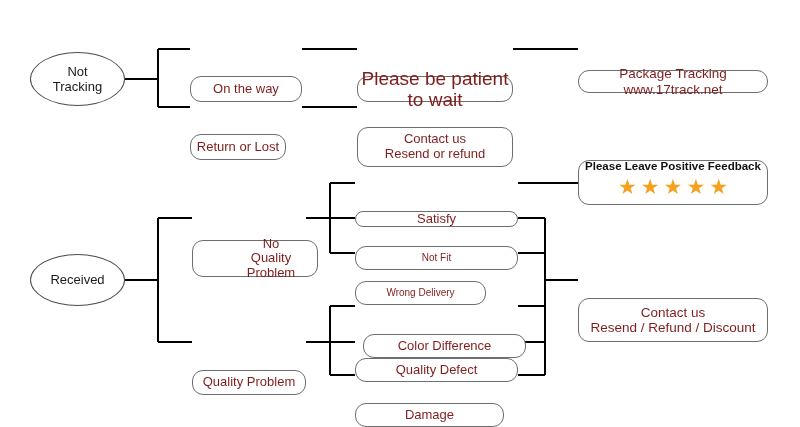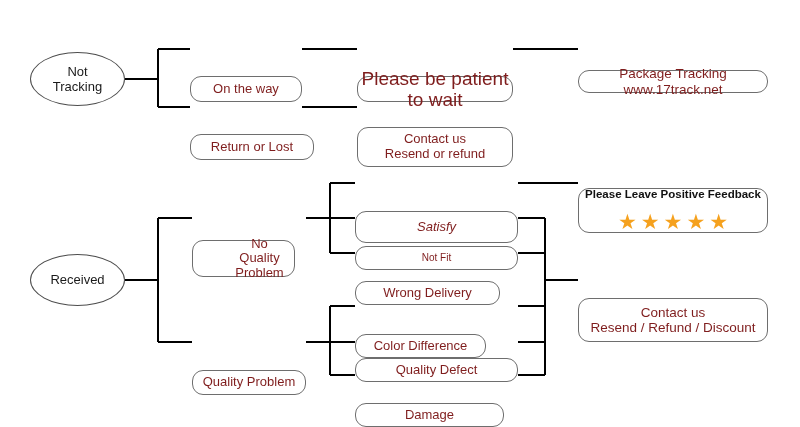--- a/index.html
+++ b/index.html
@@ -59,22 +59,21 @@
   .fb-box {
     position: absolute;
     box-sizing: border-box;
     background: #ffffff;
     border: 1.4px solid #6e6e6e;
     border-radius: 11px;
     z-index: 2;
     display: flex;
     flex-direction: column;
     align-items: center;
-    justify-content: space-between;
-    margin-top: 28px;
+    justify-content: flex-start;
   }
   .fb-text {
     color: #111111;
     font-weight: bold;
     line-height: 1;
   }
   .stars {
     display: flex;
     gap: 4px;
     margin-top: 3px;
@@ -137,44 +136,44 @@
 
       <path d="M545,280 L578,280"></path>
     </g>
   </svg>
 
   <div class="ellipse" style="left:30px; top:52px; width:95px; height:54px; font-size:13px;">Not
 Tracking</div>
 
   <div class="node" style="left:190px; top:36px; width:112px; height:26px; font-size:13px;">On the way</div>
 
-  <div class="node" style="left:190px; top:94px; width:124px; height:26px; font-size:13px;">Return or Lost</div>
+  <div class="node" style="left:190px; top:94px; width:96px; height:26px; font-size:13px;">Return or Lost</div>
 
   <div class="node" style="left:357px; top:36px; width:156px; height:26px; font-size:19px;">Please be patient to wait</div>
 
   <div class="node" style="left:357px; top:87px; width:156px; height:40px; font-size:13px;">Contact us
 Resend or refund</div>
 
   <div class="node" style="left:578px; top:30px; width:190px; height:23px; font-size:13.5px;">Package Tracking
 www.17track.net</div>
 
   <div class="ellipse" style="left:30px; top:254px; width:95px; height:52px; font-size:13px;">Received</div>
 
-  <div class="node" style="left:192px; top:200px; width:103px; height:37px; font-size:13px;padding-left:32px;">No
+  <div class="node" style="left:192px; top:200px; width:126px; height:37px; font-size:13px;padding-left:32px;">No
 Quality Problem</div>
 
   <div class="node" style="left:192px; top:330px; width:114px; height:25px; font-size:13px;">Quality Problem</div>
 
-  <div class="node" style="left:355px; top:171px; width:163px; height:32px; font-size:13px;font-style:italic;">Satisfy</div>
+  <div class="node" style="left:355px; top:171px; width:163px; height:16px; font-size:13px;">Satisfy</div>
 
   <div class="node" style="left:355px; top:206px; width:163px; height:24px; font-size:10px;">Not Fit</div>
 
-  <div class="node" style="left:355px; top:241px; width:145px; height:24px; font-size:13px;">Wrong Delivery</div>
+  <div class="node" style="left:355px; top:241px; width:131px; height:24px; font-size:10px;">Wrong Delivery</div>
 
-  <div class="node" style="left:355px; top:294px; width:131px; height:24px; font-size:13px;">Color Difference</div>
+  <div class="node" style="left:363px; top:294px; width:163px; height:24px; font-size:13px;">Color Difference</div>
 
   <div class="node" style="left:355px; top:318px; width:163px; height:24px; font-size:13px;">Quality Defect</div>
 
   <div class="node" style="left:355px; top:363px; width:149px; height:24px; font-size:13px;">Damage</div>
 
   <div class="fb-box" style="left:578px; top:160px; width:190px; height:45px;">
     <div class="fb-text" style="font-size:11.5px;">Please Leave Positive Feedback</div>
     <div class="stars">
       <span class="star" style="color:#F5A11E;">★</span>
       <span class="star" style="color:#F5A11E;">★</span>

